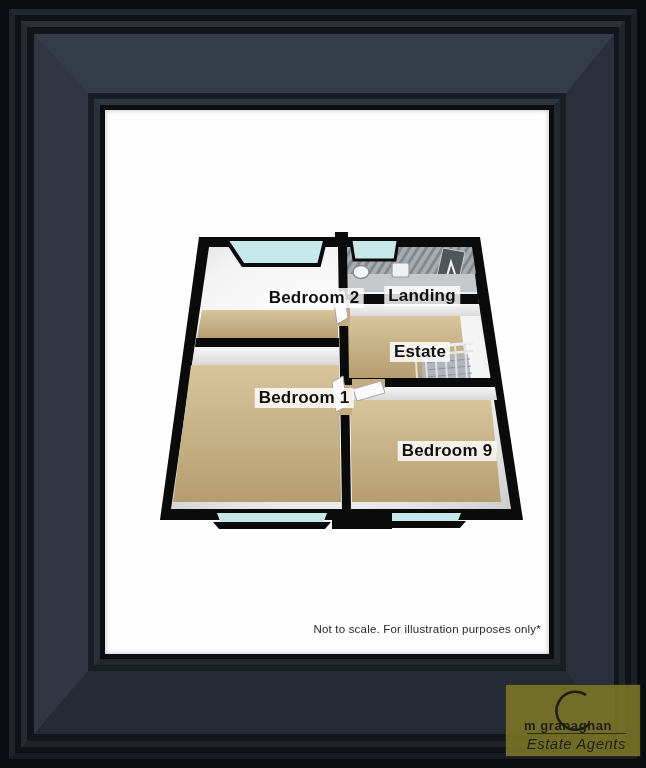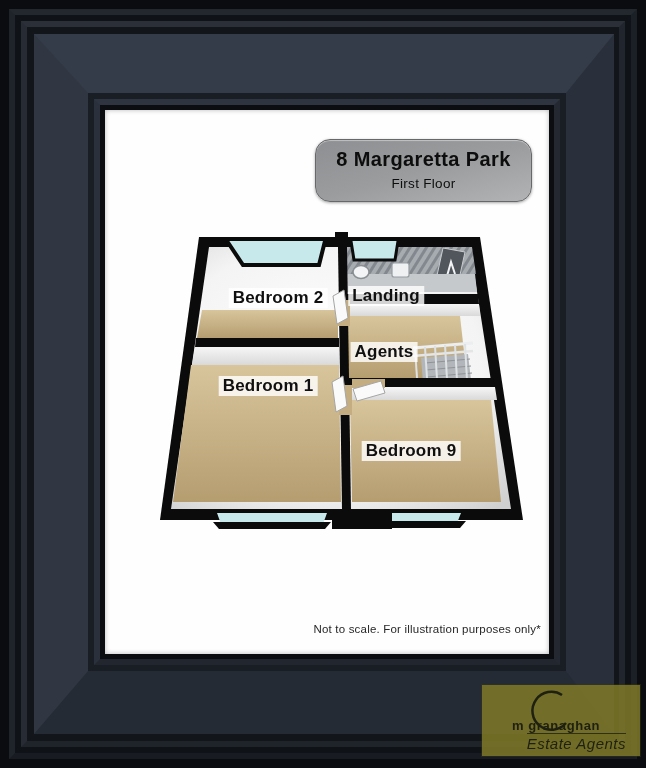--- a/index.html
+++ b/index.html
@@ -31,28 +31,28 @@
           box-shadow:0 1px 3px rgba(0,0,0,.35), inset 0 1px 1px rgba(255,255,255,.45);
           text-align:center;color:#0d0d0d;}
   #plaque .t1{font-size:20px;font-weight:bold;letter-spacing:.4px;margin-top:8px;}
   #plaque .t2{font-size:13.5px;margin-top:5px;letter-spacing:.3px;}
   
   #plan{position:absolute;left:50px;top:120px;width:372px;height:302px;}
   #plan svg{position:absolute;left:0;top:0;}
   .room-label{position:absolute;transform:translate(-50%,-50%);
       background:rgba(255,255,255,.82);color:#101010;font-weight:bold;
       font-size:17px;line-height:20px;padding:0 4px;white-space:nowrap;
-      letter-spacing:.2px;}
+      letter-spacing:.2px;margin-left:36px;}
   
   #disclaimer{position:absolute;right:8px;bottom:19px;font-size:11.5px;
       color:#272727;letter-spacing:.2px;}
   
   #logo{position:absolute;right:6px;bottom:12px;width:134px;height:71px;
       background:rgba(128,122,40,.85);box-shadow:0 0 0 1px rgba(60,58,20,.4);
-      color:#1f2011;padding-left:24px;}
+      color:#1f2011;}
   #logo svg{position:absolute;left:0;top:0;}
   #logo .name{position:absolute;left:0;right:10px;top:33px;text-align:center;
       font-size:13px;font-weight:bold;letter-spacing:.6px;}
   #logo .tagline{position:absolute;right:14px;top:48px;font-size:15px;
       font-style:italic;letter-spacing:.5px;border-top:1px solid rgba(31,32,17,.8);
       padding-top:1px;}
 </style>
 </head>
 <body>
 
@@ -63,24 +63,20 @@
   <div class="fl l3"></div>
   <div class="fl l4"></div>
   <div class="fl l5"></div>
   <div class="fl l6"></div>
   <div class="fl l7"></div>
   <div class="fl l8"></div>
   <div class="fl l9"></div>
 
   <div id="mat">
 
-    <div id="plaque">
-      <div class="t1">8 Margaretta Park</div>
-      <div class="t2">First Floor</div>
-    </div>
 
     <div id="plan">
       <svg width="372" height="302" viewBox="0 0 372 302">
         <defs>
           <radialGradient id="innerWhite" cx="45%" cy="45%" r="75%">
             <stop offset="0%" stop-color="#ffffff"></stop>
             <stop offset="62%" stop-color="#f4f4f4"></stop>
             <stop offset="100%" stop-color="#cfcfcf"></stop>
           </radialGradient>
           <linearGradient id="tan" x1="0" y1="0" x2="0" y2="1">
@@ -153,22 +149,22 @@
 
         <polygon points="62,283 172,283 168,294 66,294" fill="#c8e9ec"></polygon>
         <polygon points="58,292 176,292 170,299 64,299" fill="#0b0b0b"></polygon>
         <polygon points="234,283 306,283 302,293 238,293" fill="#c8e9ec"></polygon>
         <polygon points="230,291 311,291 305,298 236,298" fill="#0b0b0b"></polygon>
         <rect x="177" y="283" width="60" height="16" fill="#0b0b0b"></rect>
       </svg>
 
       <div class="room-label" style="left:123px;top:68px">Bedroom 2</div>
       <div class="room-label" style="left:231px;top:66px">Landing</div>
-      <div class="room-label" style="left:229px;top:122px">Agents</div>
-      <div class="room-label" style="left:113px;top:156px">Bedroom 1</div>
+      <div class="room-label" style="left:229px;top:122px">Estate</div>
+      <div class="room-label" style="left:113px;top:168px">Bedroom 1</div>
       <div class="room-label" style="left:256px;top:221px">Bedroom 9</div>
     </div>
 
     <div id="disclaimer">Not to scale. For illustration purposes only*</div>
   </div>
 
   <div id="logo">
     <svg width="134" height="71" viewBox="0 0 134 71">
       <path d="M80,10 A19,19 0 1 0 84,38" fill="none" stroke="#1f2011" stroke-width="2.5"></path>
     </svg>

